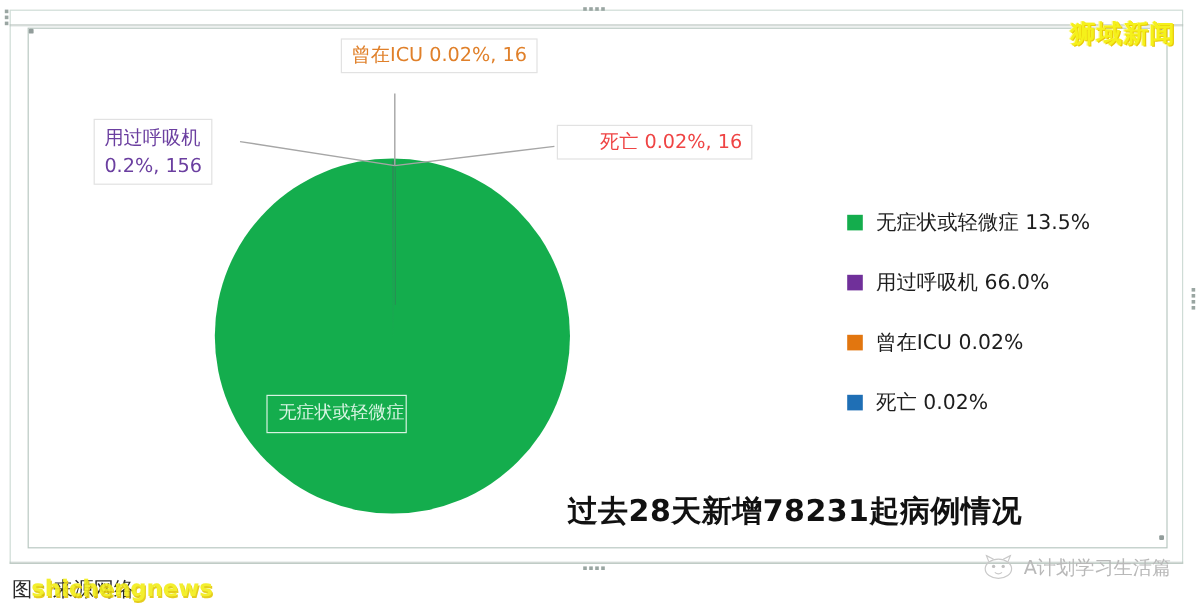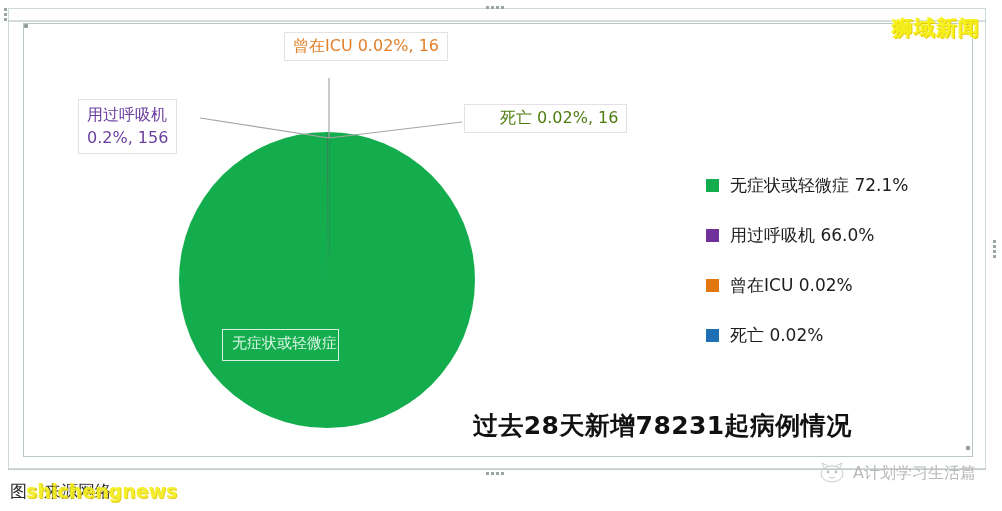--- a/index.html
+++ b/index.html
@@ -136,21 +136,21 @@
     left: 78px;
     top: 99px;
     font-size: 16px;
     color: #6b3fa0;
     line-height: 1.45;
   }
   .callout-death {
     left: 464px;
     top: 104px;
     font-size: 16px;
-    color: #4d7c0f;
+    color: #ef4444;
     padding-left: 35px;
   }
   .callout-line2 { display: block; }
 
   .pie-inner-label {
     position: absolute;
     left: 222px;
     top: 329px;
     border: 1px solid #d8f2e2;
     padding: 3px 1px 5px 9px;
@@ -311,21 +311,21 @@
 
   <div class="pie-inner-label">
     <span class="l1">无症状或轻微症</span>
   </div>
 
   <div class="chart-title">过去28天新增78231起病例情况</div>
 
   <div class="legend">
     <div class="legend-row">
       <span class="legend-swatch" style="background:#14ad4d"></span>
-      <span class="legend-label">无症状或轻微症 72.1%</span>
+      <span class="legend-label">无症状或轻微症 13.5%</span>
     </div>
     <div class="legend-row">
       <span class="legend-swatch" style="background:#70309a"></span>
       <span class="legend-label">用过呼吸机 66.0%</span>
     </div>
     <div class="legend-row">
       <span class="legend-swatch" style="background:#e2760f"></span>
       <span class="legend-label">曾在ICU 0.02%</span>
     </div>
     <div class="legend-row">

